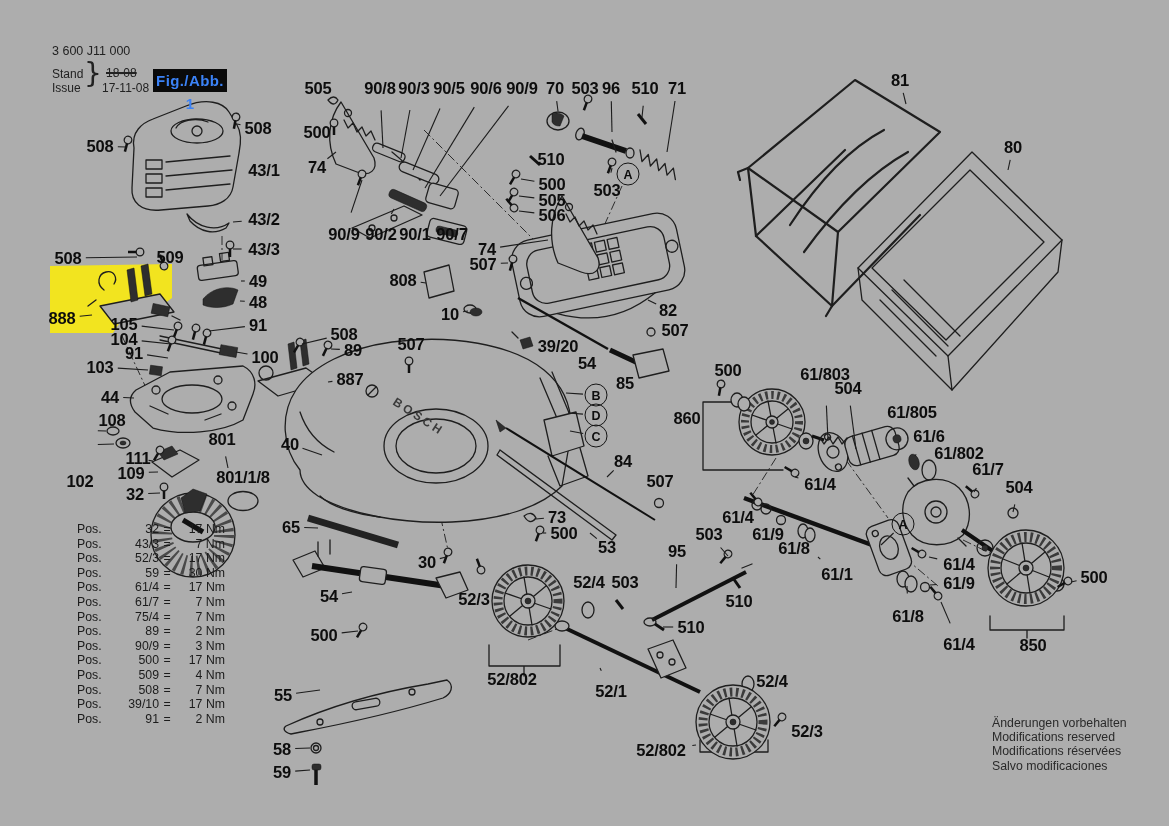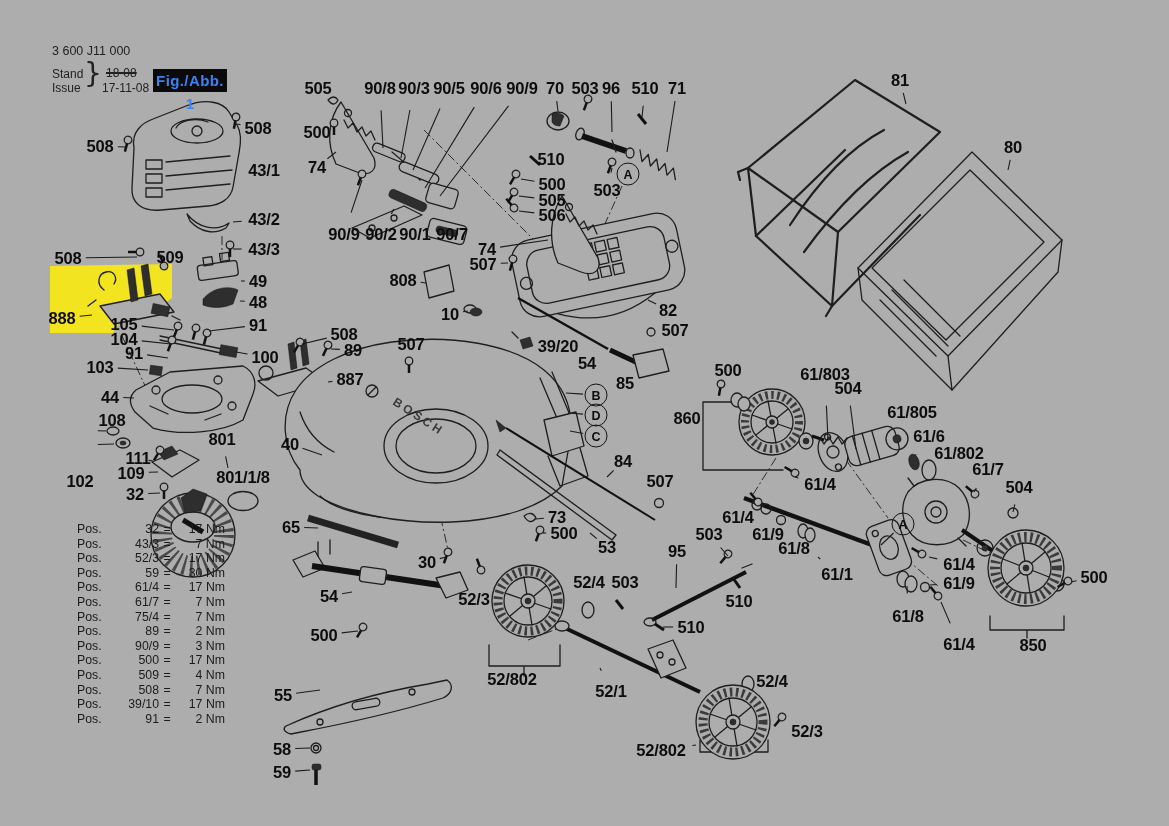--- a/index.html
+++ b/index.html
@@ -685,14 +685,20 @@
         </div>
         <div class="trow">
           <span class="c-pos">Pos.</span>
           <span class="c-num">91</span>
           <span class="c-eq">=</span>
           <span class="c-val">2 Nm</span>
         </div>
       </div>
   </div>
 
+  <div class="footer" id="footer-notes">
+      <div>Änderungen vorbehalten</div>
+      <div>Modifications reserved</div>
+      <div>Modifications réservées</div>
+      <div>Salvo modificaciones</div>
+    </div>
 
 </div>
 
 </body></html>

